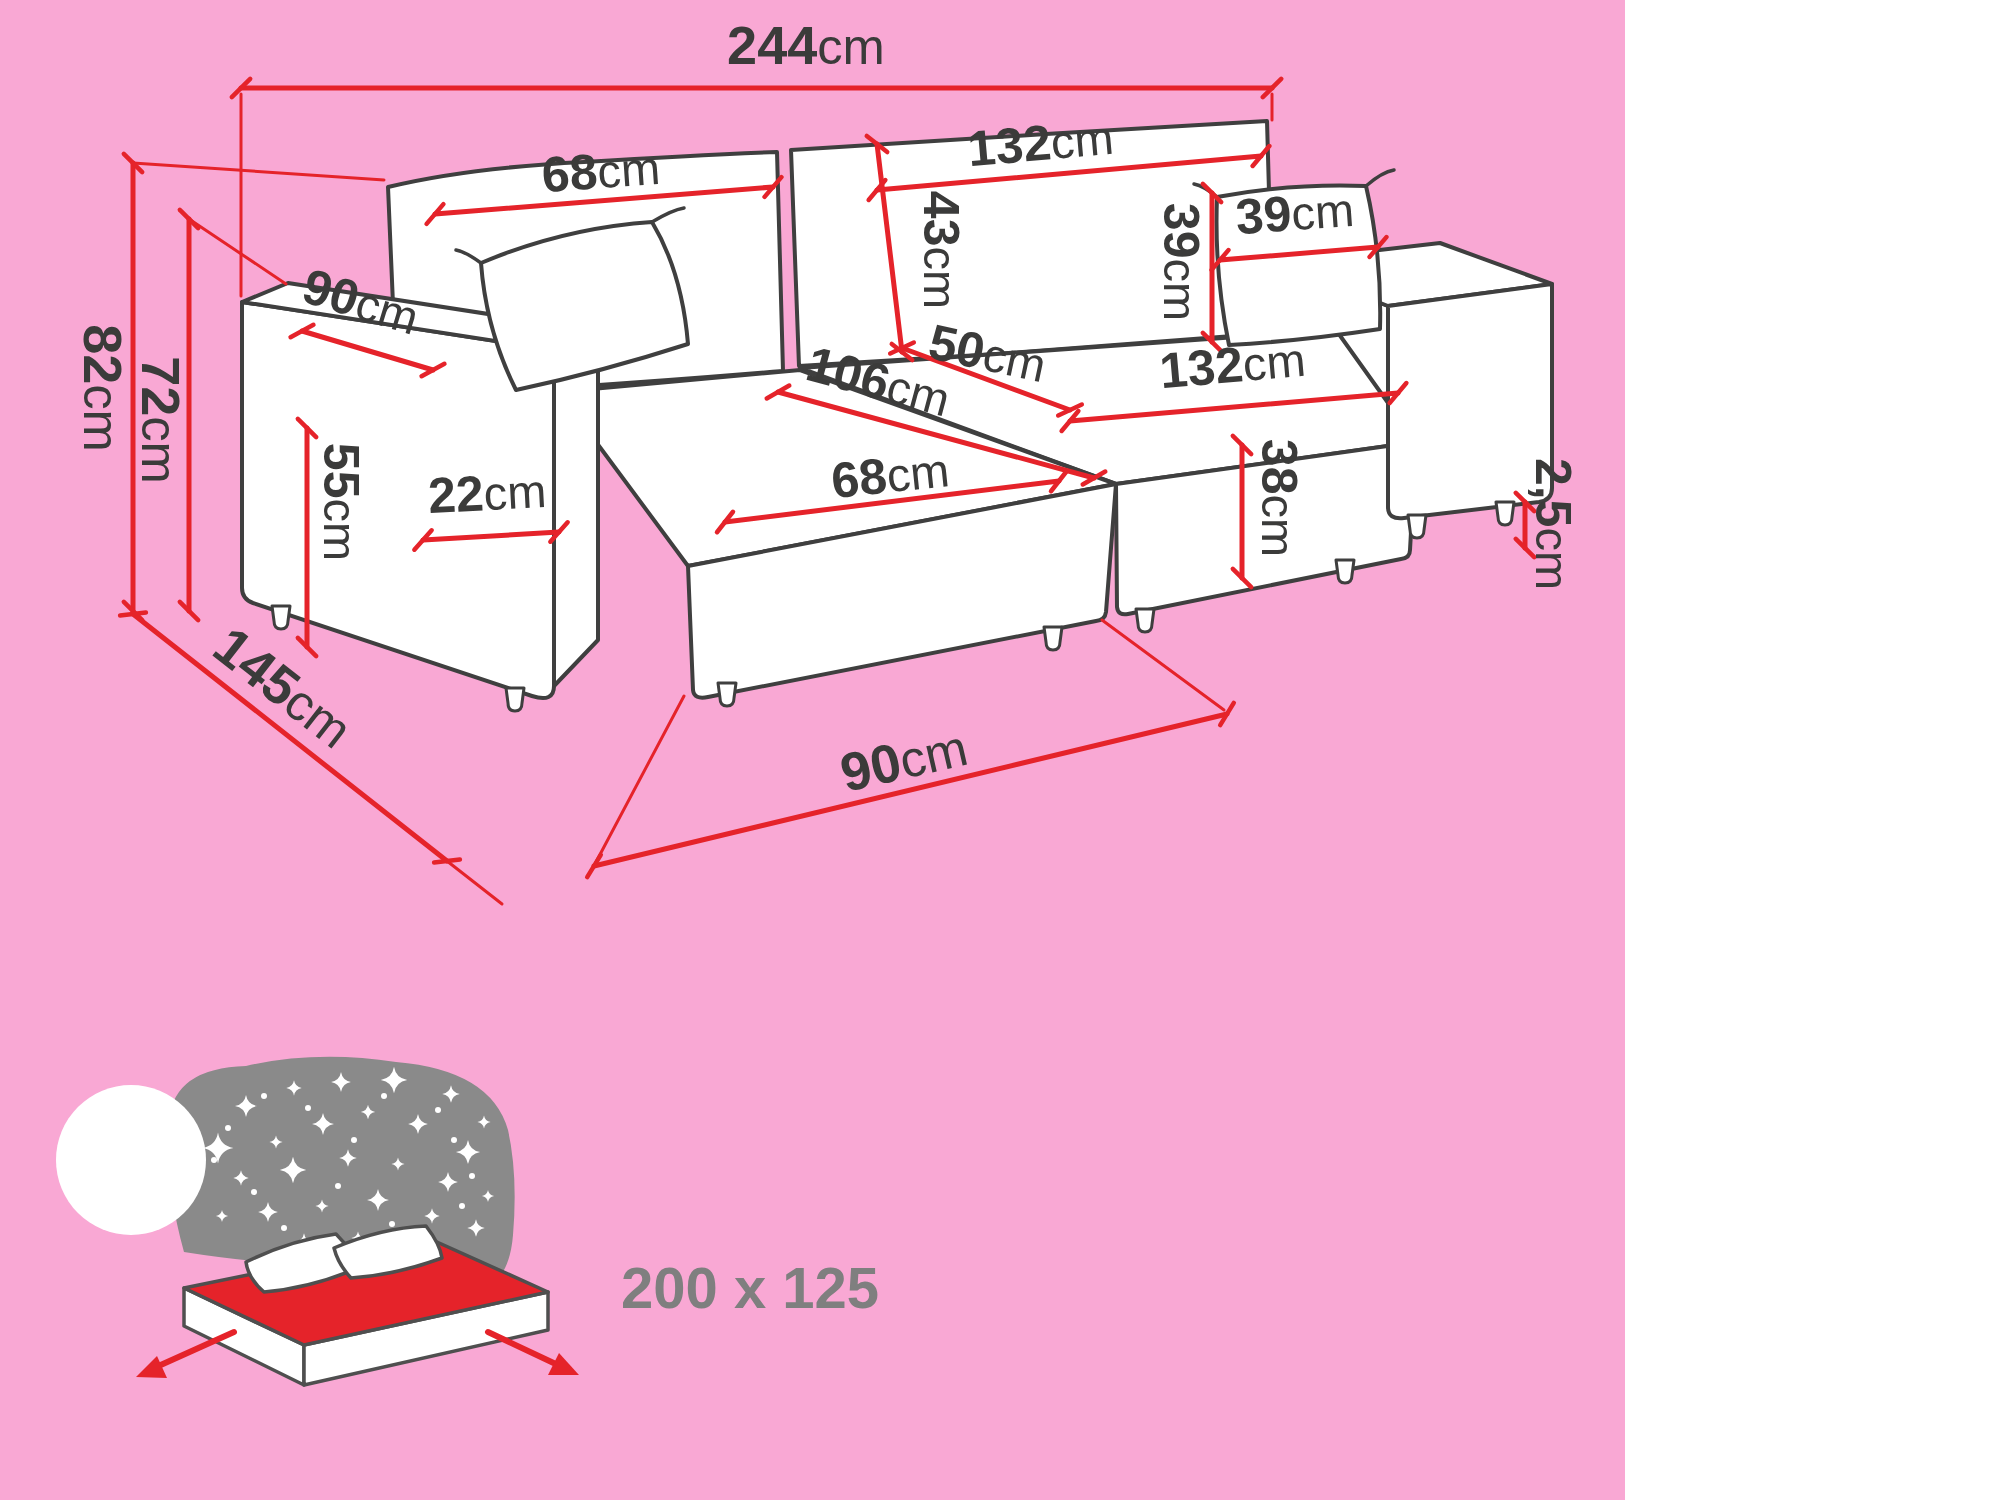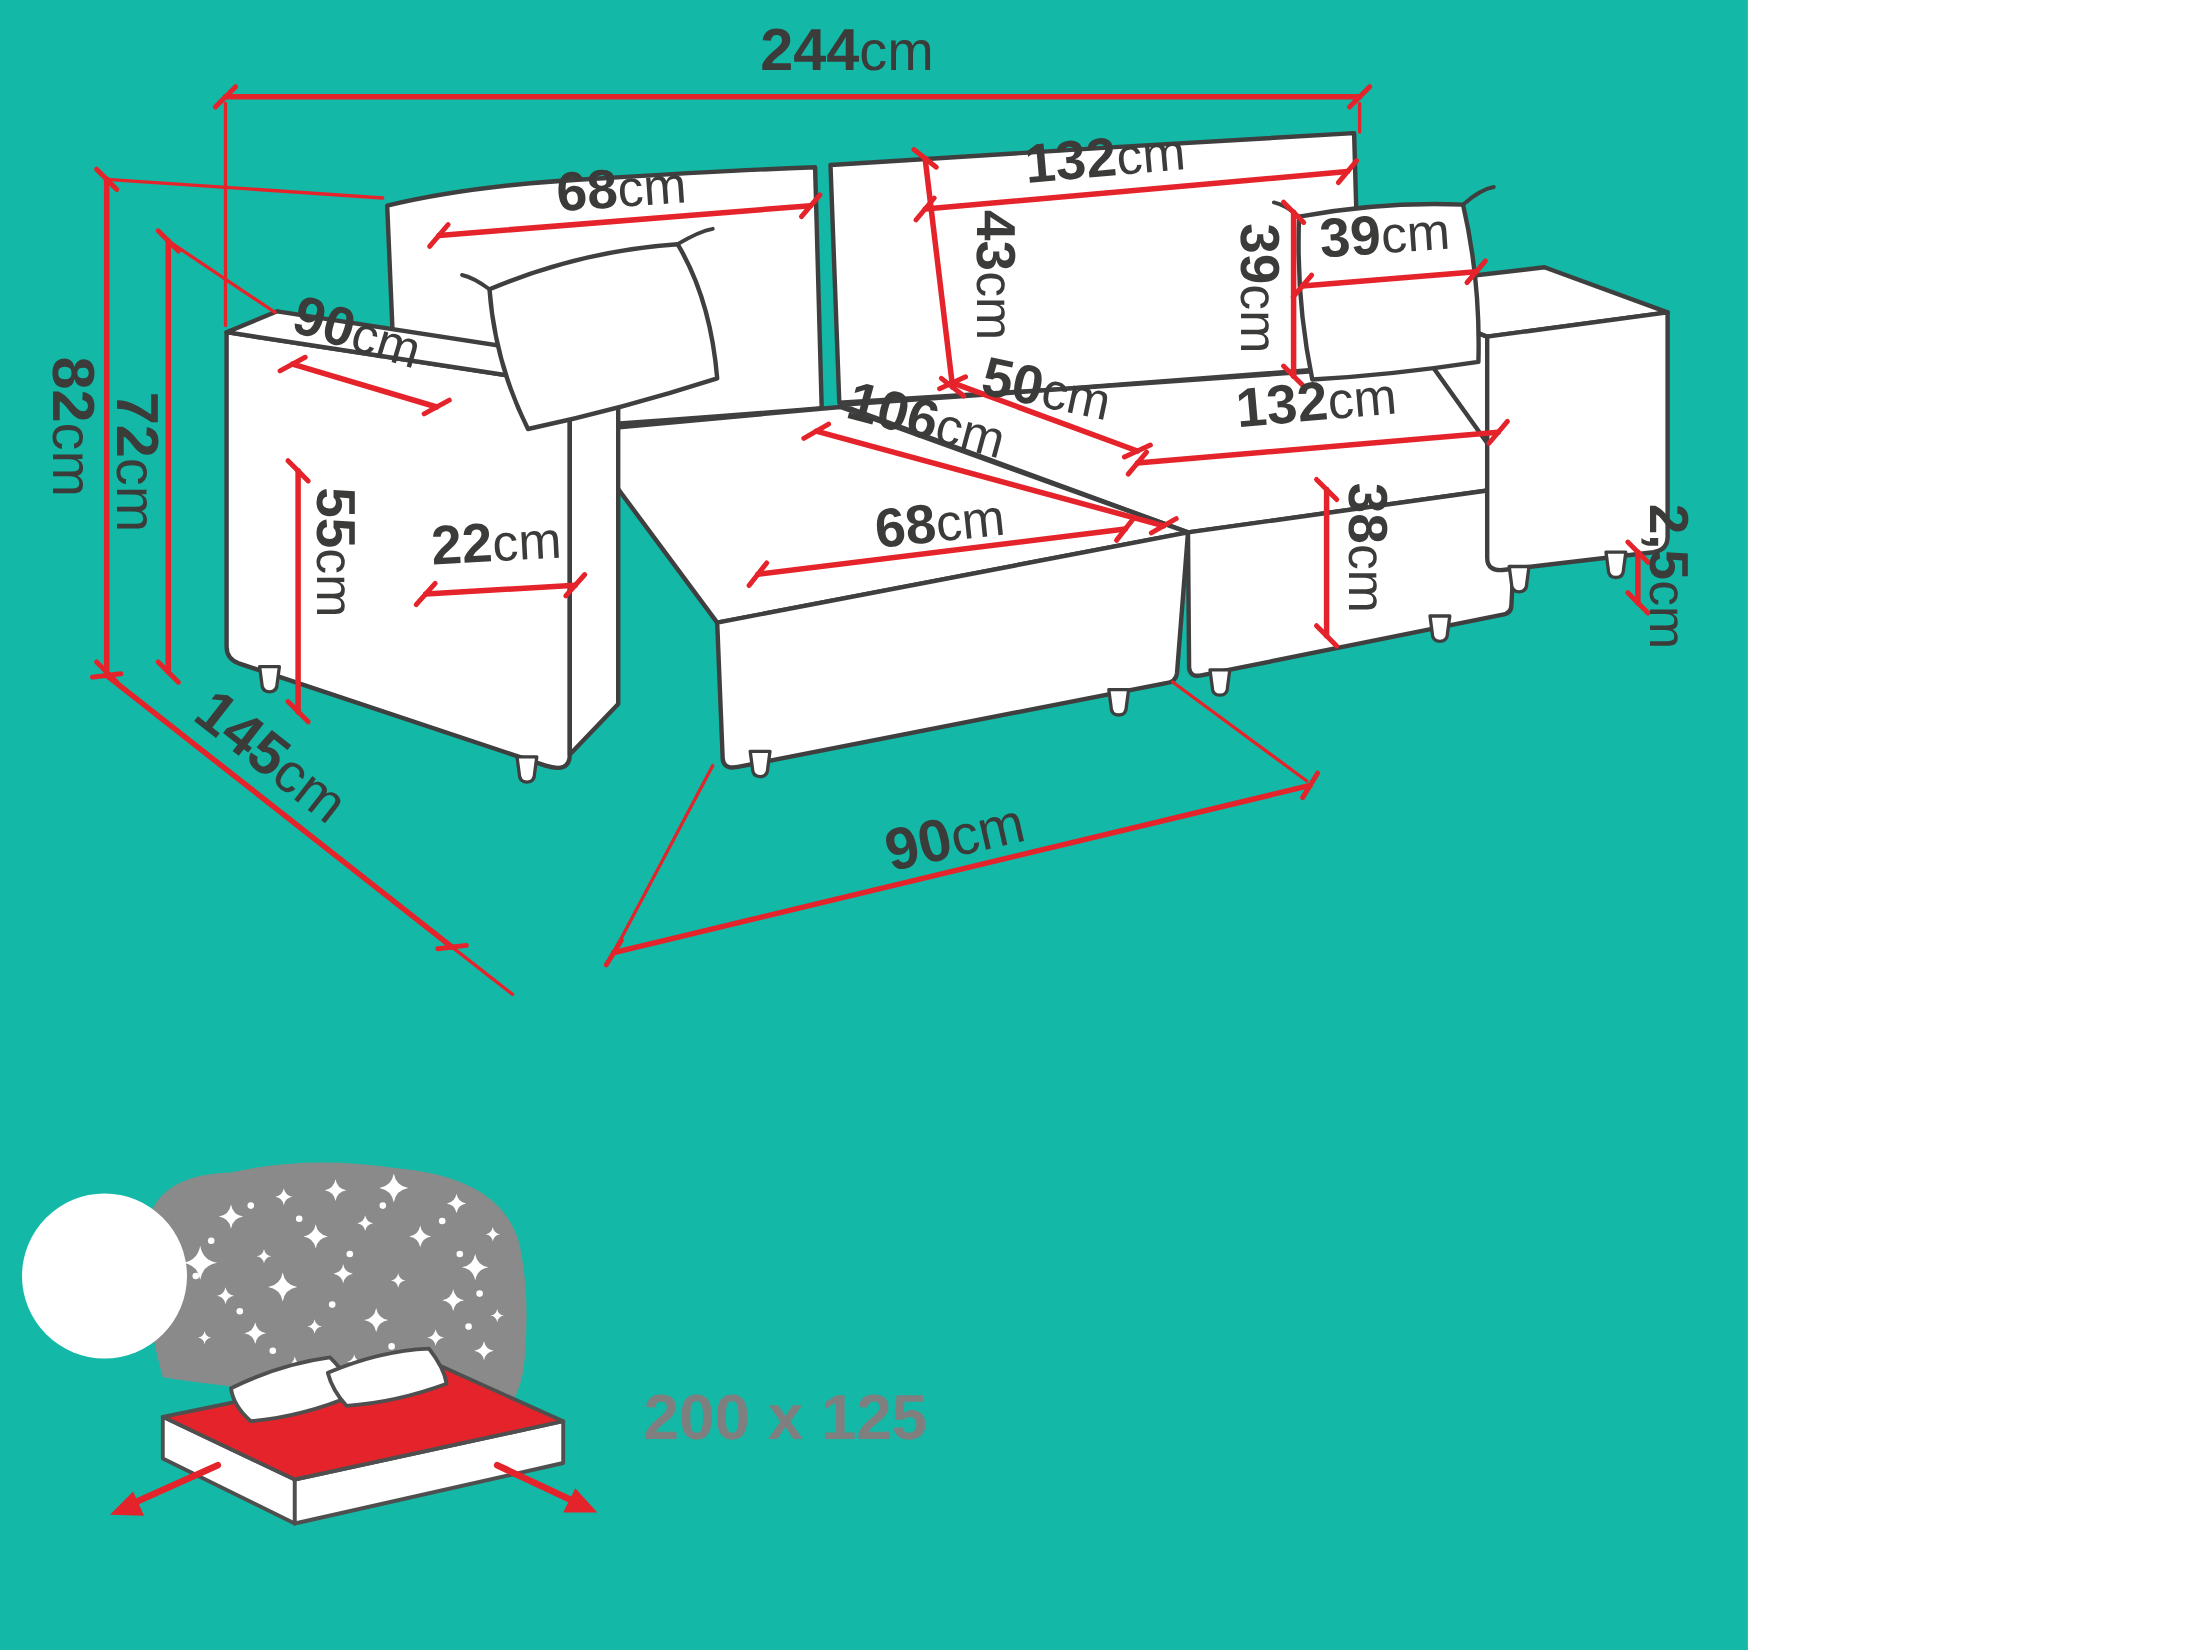--- a/index.html
+++ b/index.html
@@ -1,17 +1,17 @@
 <!DOCTYPE html>
 <html><head>
 <meta charset="utf-8">
 <title>Diagram</title>
 <style>
   html,body{margin:0;padding:0;background:#ffffff;}
-  .stage{position:relative;width:1589px;height:1500px;background:#14b8a6;overflow:hidden;}
+  .stage{position:relative;width:1589px;height:1500px;background:#f9a8d4;overflow:hidden;padding-left:36px;}
   svg{display:block;}
   .sofa{fill:#ffffff;stroke:#3f3f3f;stroke-width:4;stroke-linejoin:round;stroke-linecap:round;}
   .sofa-thin{fill:none;stroke:#3f3f3f;stroke-width:3.5;stroke-linecap:round;}
   .sofa-leg{fill:#ffffff;stroke:#3f3f3f;stroke-width:3;stroke-linejoin:round;}
   .dim-line{stroke:#e5232a;stroke-width:5;fill:none;stroke-linecap:round;}
   .dim-tick{stroke:#e5232a;stroke-width:4.5;stroke-linecap:round;}
   .dim-ext{stroke:#e5232a;stroke-width:3;stroke-linecap:round;}
   .dim-text{font-family:"Liberation Sans","DejaVu Sans",sans-serif;fill:#3b3b3a;}
   .num{font-weight:bold;}
   .unit{font-weight:normal;font-size:0.94em;}

